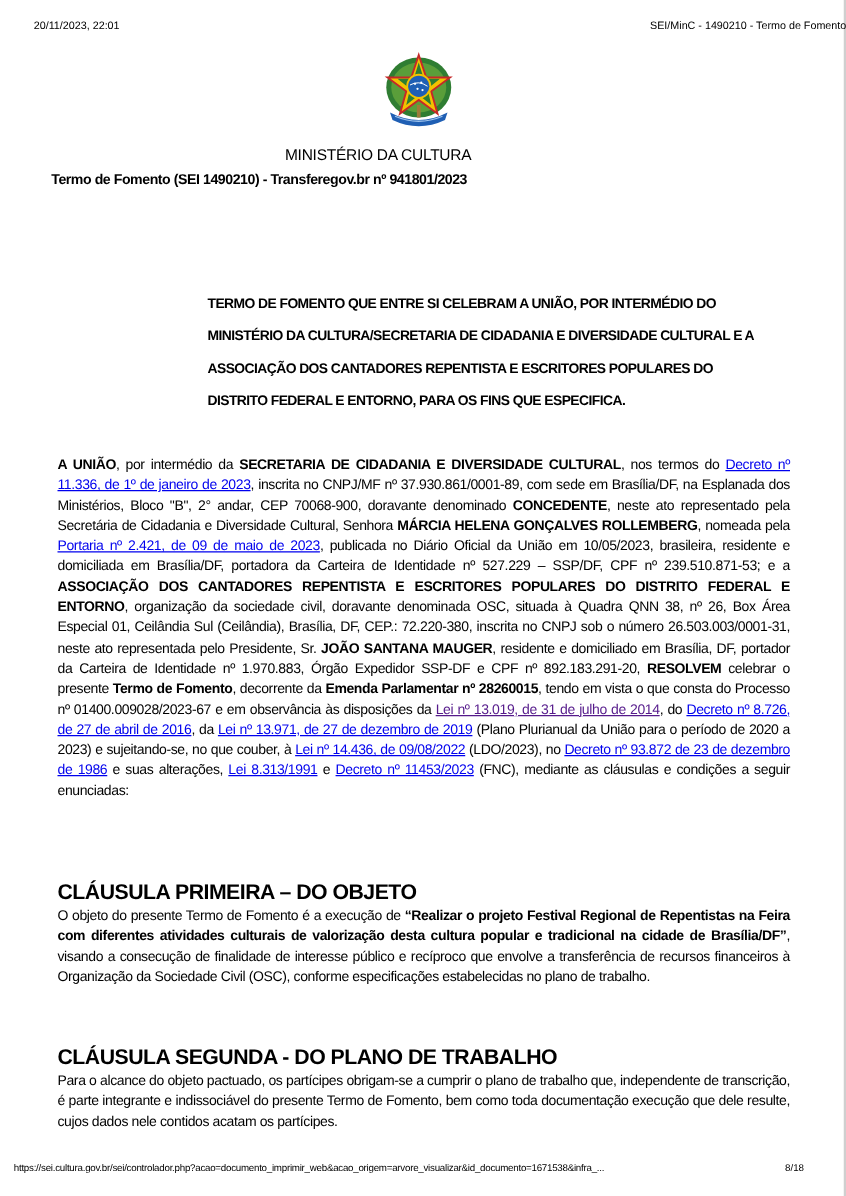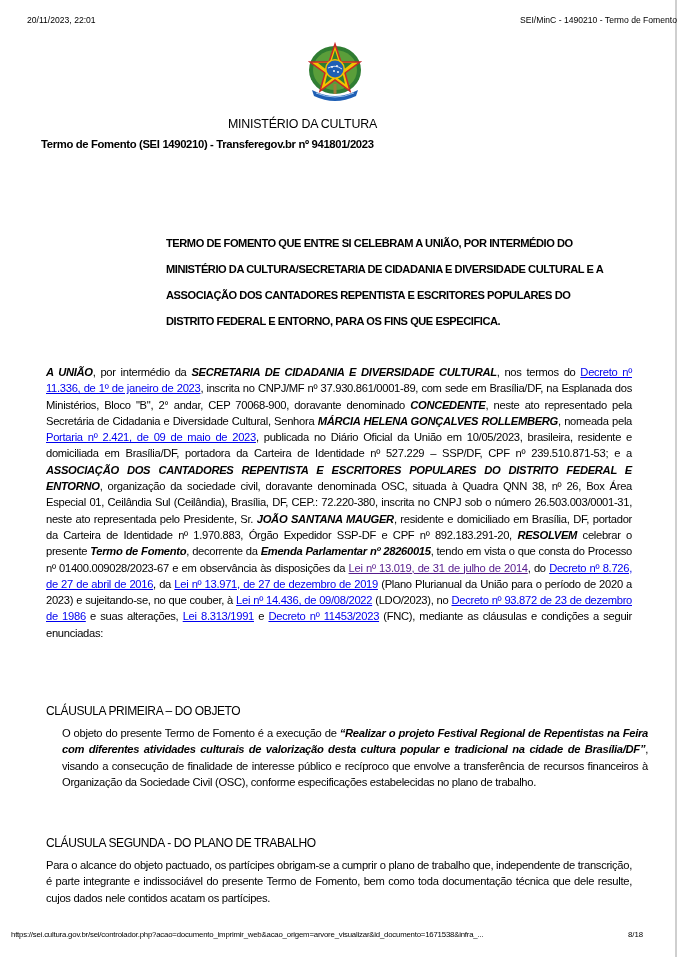--- a/index.html
+++ b/index.html
@@ -10,28 +10,28 @@
     .edge { position: absolute; right: 0; top: 0; width: 2px; height: 957px; background: #cfcfcf; }
     .print-header { position: absolute; top: 15px; left: 0; width: 677px; font-size: 8.6px; font-family: "Liberation Sans", sans-serif; }
     .print-header .date { position: absolute; left: 27px; }
     .print-header .title { position: absolute; left: 0; width: 677px; text-align: right; padding-left: 44px; box-sizing: border-box; }
     .emblem { position: absolute; left: 304px; top: 40px; width: 62px; height: 64px; }
     .ministry { position: absolute; top: 117px; left: 0; width: 597px; text-align: center; padding-left: 8px; box-sizing: border-box; font-family: "Liberation Sans Narrow", "Liberation Sans", sans-serif; font-size: 12.4px; letter-spacing: -0.2px; }
     .doc-id { position: absolute; top: 138px; left: 41px; font-size: 11.3px; font-weight: bold; letter-spacing: -0.35px; }
     .ementa { position: absolute; top: 230px; left: 166px; width: 452px; font-size: 11.1px; font-weight: bold; line-height: 26px; letter-spacing: -0.45px; }
     .body-text { position: absolute; left: 46px; width: 586px; font-size: 11.2px; line-height: 16.3px; text-align: justify; letter-spacing: -0.3px; }
     .p1 { top: 364px; }
-    .h-clause { position: absolute; left: 46px; font-size: 12px; font-weight: normal; letter-spacing: -0.4px; }
+    .h-clause { position: absolute; left: 46px; font-size: 17px; font-weight: bold; letter-spacing: -0.4px; }
     .h1 { top: 704px; }
-    .p2 { top: 725px; margin-left: 16px; }
+    .p2 { top: 725px; }
     .h2 { top: 836px; }
     .p3 { top: 857px; }
     a.lnk { color: #0000ee; text-decoration: underline; }
     a.lnk.visited { color: #551a8b; }
-    b { font-weight: bold; font-style: italic; }
+    b { font-weight: bold; }
     .print-footer { position: absolute; top: 930px; left: 0; width: 677px; font-size: 7.8px; }
     .print-footer .url { position: absolute; left: 11px; letter-spacing: -0.2px; }
     .print-footer .page { position: absolute; left: 628px; }
   </style>
 </head>
 <body>
 
 <div class="edge"></div>
 
 <div class="print-header">
@@ -61,18 +61,18 @@
 <div class="doc-id">Termo de Fomento (SEI 1490210) - Transferegov.br nº 941801/2023</div>
 
 <div class="ementa">TERMO DE FOMENTO QUE ENTRE SI CELEBRAM A UNIÃO, POR INTERMÉDIO DO MINISTÉRIO DA CULTURA/SECRETARIA DE CIDADANIA E DIVERSIDADE CULTURAL E A ASSOCIAÇÃO DOS CANTADORES REPENTISTA E ESCRITORES POPULARES DO DISTRITO FEDERAL E ENTORNO, PARA OS FINS QUE ESPECIFICA.</div>
 
 <div class="body-text p1"><b>A UNIÃO</b><span>, por intermédio da </span><b>SECRETARIA DE CIDADANIA E DIVERSIDADE CULTURAL</b><span>, nos termos do </span><a class="lnk" href="#">Decreto nº 11.336, de 1º de janeiro de 2023</a><span>, inscrita no CNPJ/MF nº 37.930.861/0001-89, com sede em Brasília/DF, na Esplanada dos Ministérios, Bloco "B", 2° andar, CEP 70068-900, doravante denominado </span><b>CONCEDENTE</b><span>, neste ato representado pela Secretária de Cidadania e Diversidade Cultural, Senhora </span><b>MÁRCIA HELENA GONÇALVES ROLLEMBERG</b><span>, nomeada pela </span><a class="lnk" href="#">Portaria nº 2.421, de 09 de maio de 2023</a><span>, publicada no Diário Oficial da União em 10/05/2023, brasileira, residente e domiciliada em Brasília/DF, portadora da Carteira de Identidade nº 527.229 – SSP/DF, CPF nº 239.510.871-53; e a </span><b>ASSOCIAÇÃO DOS CANTADORES REPENTISTA E ESCRITORES POPULARES DO DISTRITO FEDERAL E ENTORNO</b><span>, organização da sociedade civil, doravante denominada OSC, situada à Quadra QNN 38,  nº 26, Box Área Especial 01, Ceilândia Sul (Ceilândia), Brasília, DF, CEP.: 72.220-380, inscrita no CNPJ sob o número 26.503.003/0001-31, neste ato representada pelo Presidente, Sr. </span><b>JOÃO SANTANA MAUGER</b><span>, residente e domiciliado em Brasília, DF, portador da Carteira de Identidade nº 1.970.883, Órgão Expedidor SSP-DF e CPF nº 892.183.291-20, </span><b>RESOLVEM</b><span> celebrar o presente </span><b>Termo de Fomento</b><span>, decorrente da </span><b>Emenda Parlamentar nº 28260015</b><span>, tendo em vista o que consta do Processo nº 01400.009028/2023-67 e em observância às disposições da </span><a class="lnk visited" href="#">Lei nº 13.019, de 31 de julho de 2014</a><span>, do </span><a class="lnk" href="#">Decreto nº 8.726, de 27 de abril de 2016</a><span>, da </span><a class="lnk" href="#">Lei nº 13.971, de 27 de dezembro de 2019</a><span> (Plano Plurianual da União para o período de 2020 a 2023) e sujeitando-se, no que couber, à </span><a class="lnk" href="#">Lei nº 14.436, de 09/08/2022</a><span> (LDO/2023), no </span><a class="lnk" href="#">Decreto nº 93.872 de 23 de dezembro de 1986</a><span> e suas alterações, </span><a class="lnk" href="#">Lei 8.313/1991</a><span> e </span><a class="lnk" href="#">Decreto nº 11453/2023</a><span> (FNC), mediante as cláusulas e condições a seguir enunciadas:</span></div>
 
 <div class="h-clause h1">CLÁUSULA PRIMEIRA – DO OBJETO</div>
 <div class="body-text p2"><span>O objeto do presente Termo de Fomento é a execução de </span><b>“Realizar o projeto Festival Regional de Repentistas na Feira com diferentes atividades culturais de valorização desta cultura popular e tradicional na cidade de Brasília/DF”</b><span>, visando a consecução de finalidade de interesse público e recíproco que envolve a transferência de recursos financeiros à Organização da Sociedade Civil (OSC), conforme especificações estabelecidas no plano de trabalho.</span></div>
 
 <div class="h-clause h2">CLÁUSULA SEGUNDA - DO PLANO DE TRABALHO</div>
-<div class="body-text p3">Para o alcance do objeto pactuado, os partícipes obrigam-se a cumprir o plano de trabalho que, independente de transcrição, é parte integrante e indissociável do presente Termo de Fomento, bem como toda documentação técnica que dele resulte, cujos dados nele contidos acatam os partícipes.</div>
+<div class="body-text p3">Para o alcance do objeto pactuado, os partícipes obrigam-se a cumprir o plano de trabalho que, independente de transcrição, é parte integrante e indissociável do presente Termo de Fomento, bem como toda documentação execução que dele resulte, cujos dados nele contidos acatam os partícipes.</div>
 
 <div class="print-footer">
   <span class="url">https://sei.cultura.gov.br/sei/controlador.php?acao=documento_imprimir_web&amp;acao_origem=arvore_visualizar&amp;id_documento=1671538&amp;infra_...</span>
   <span class="page">8/18</span>
 </div>
 
 </body></html>

